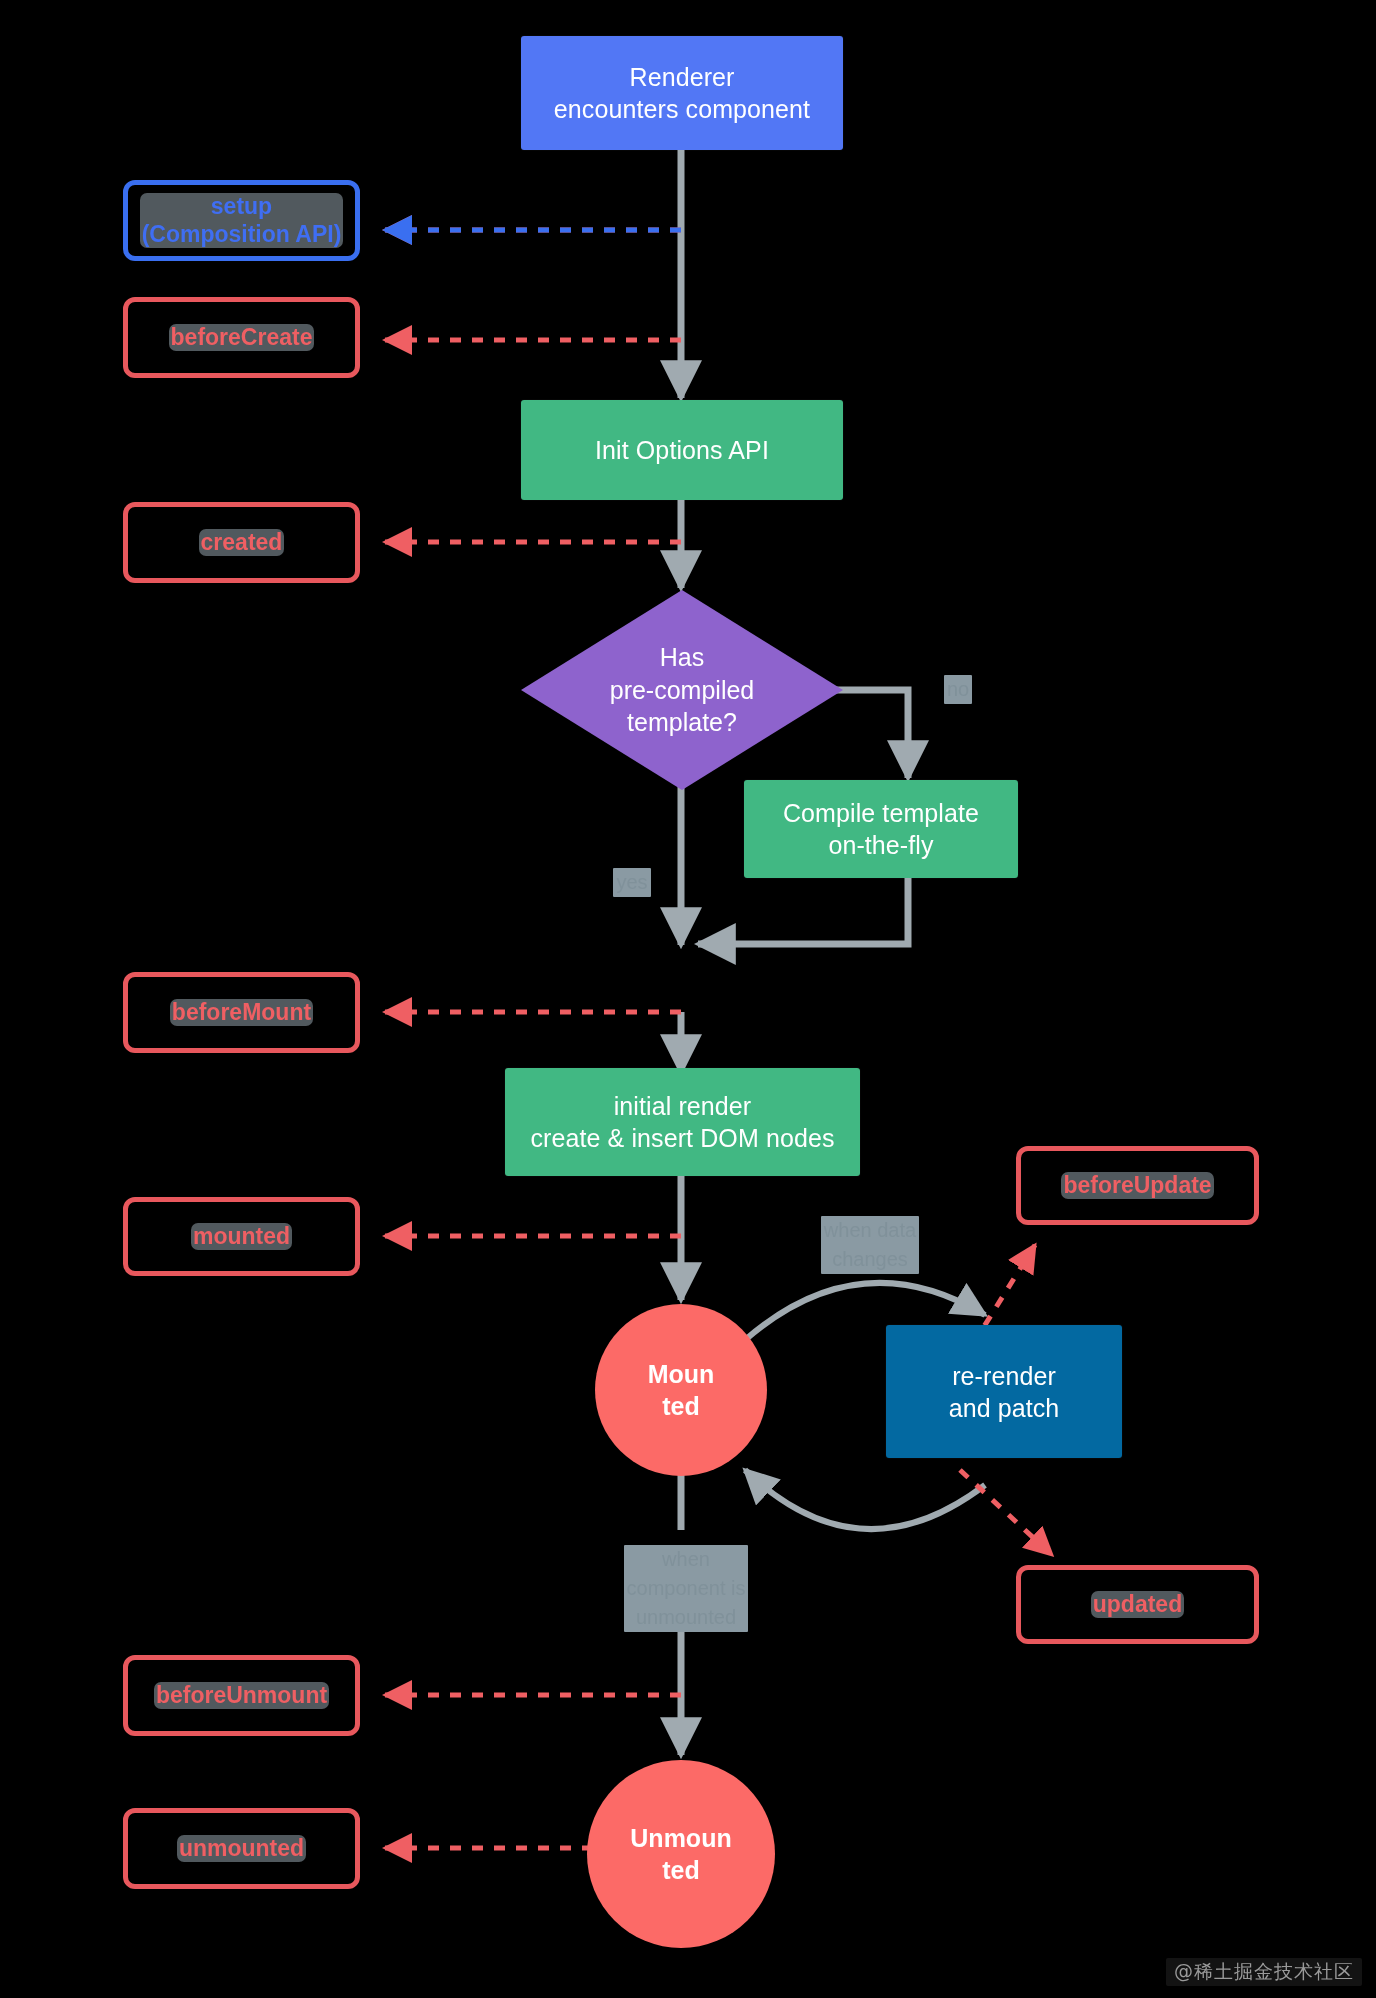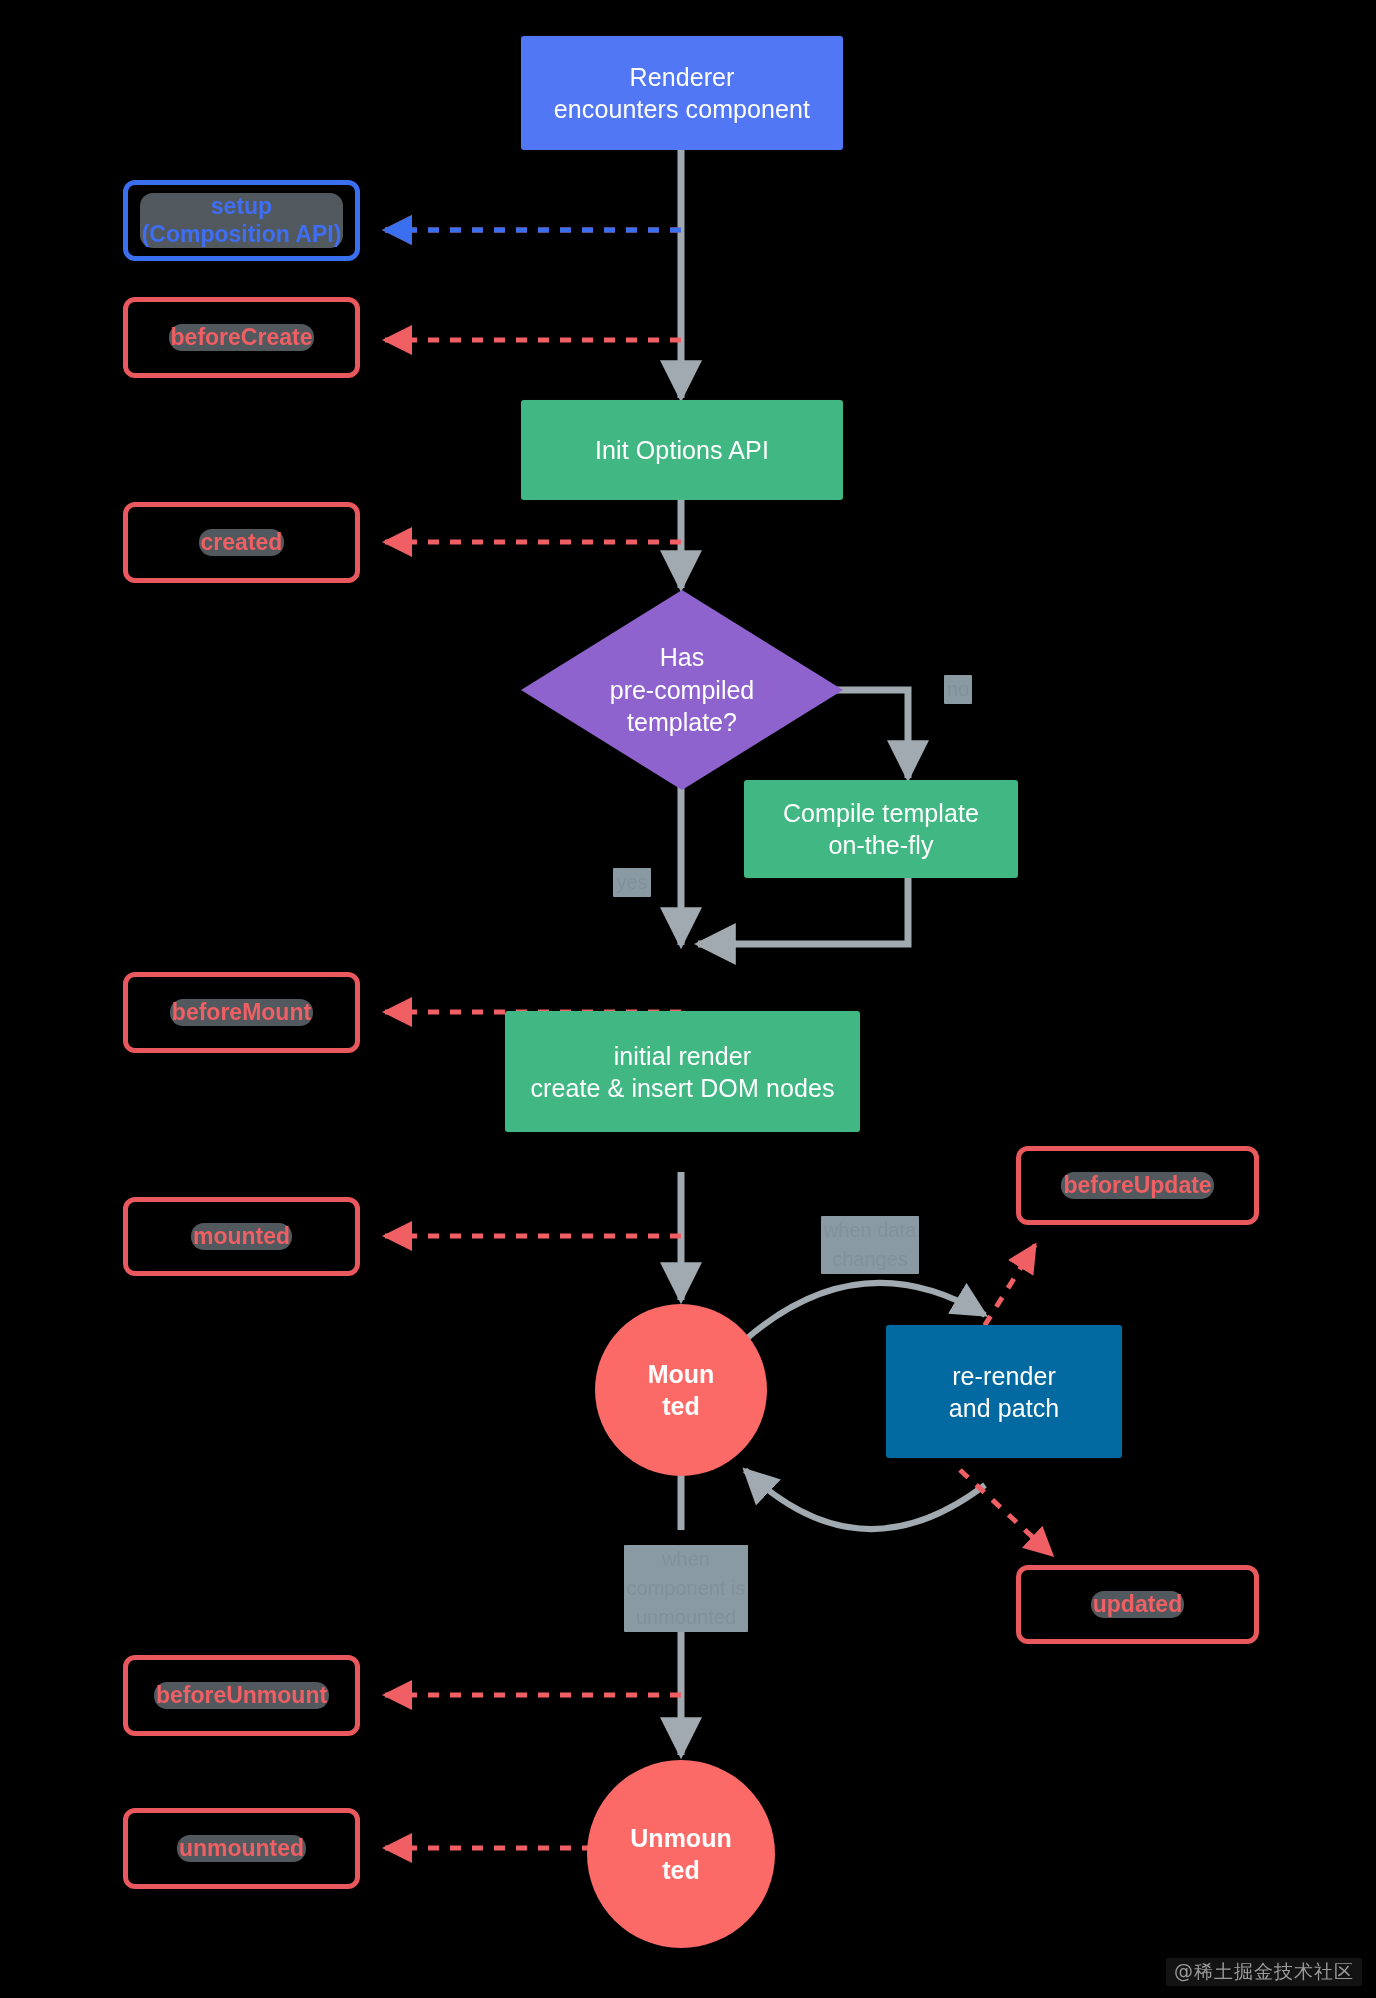--- a/index.html
+++ b/index.html
@@ -89,21 +89,21 @@
     font-size: 23px;
     font-weight: 700;
   }
   .hook.blue-hook {
     border-color: #3a6ff0;
     color: #3f6ef3;
   }
   .hook .hook-text {
     background: rgba(130,144,152,0.62);
     padding: 0 2px;
-    border-radius: 13px;
+    border-radius: 7px;
     white-space: pre-line;
     line-height: 1.2;
   }
 
   
   .elabel {
     position: absolute;
     color: rgba(132,150,160,0.0);
     font-size: 20px;
     line-height: 1.45;
@@ -221,21 +221,21 @@
 
   <div class="elabel" style="left:600px; top:868px; width:64px;"><span>yes</span></div>
 
   <div class="node box green" style="left:744px; top:780px; width:274px; height:98px;">Compile template
 on-the-fly</div>
 
   <div class="node hook" style="left:123px; top:972px; width:237px; height:81px;">
     <span class="hook-text">beforeMount</span>
   </div>
 
-  <div class="node box green" style="left:505px; top:1011px; width:355px; height:121px;">initial render
+  <div class="node box green" style="left:505px; top:1068px; width:355px; height:108px;">initial render
 create &amp; insert DOM nodes</div>
 
   <div class="node hook" style="left:123px; top:1197px; width:237px; height:79px;">
     <span class="hook-text">mounted</span>
   </div>
 
   <div class="node hook" style="left:1016px; top:1146px; width:243px; height:79px;">
     <span class="hook-text">beforeUpdate</span>
   </div>
 

